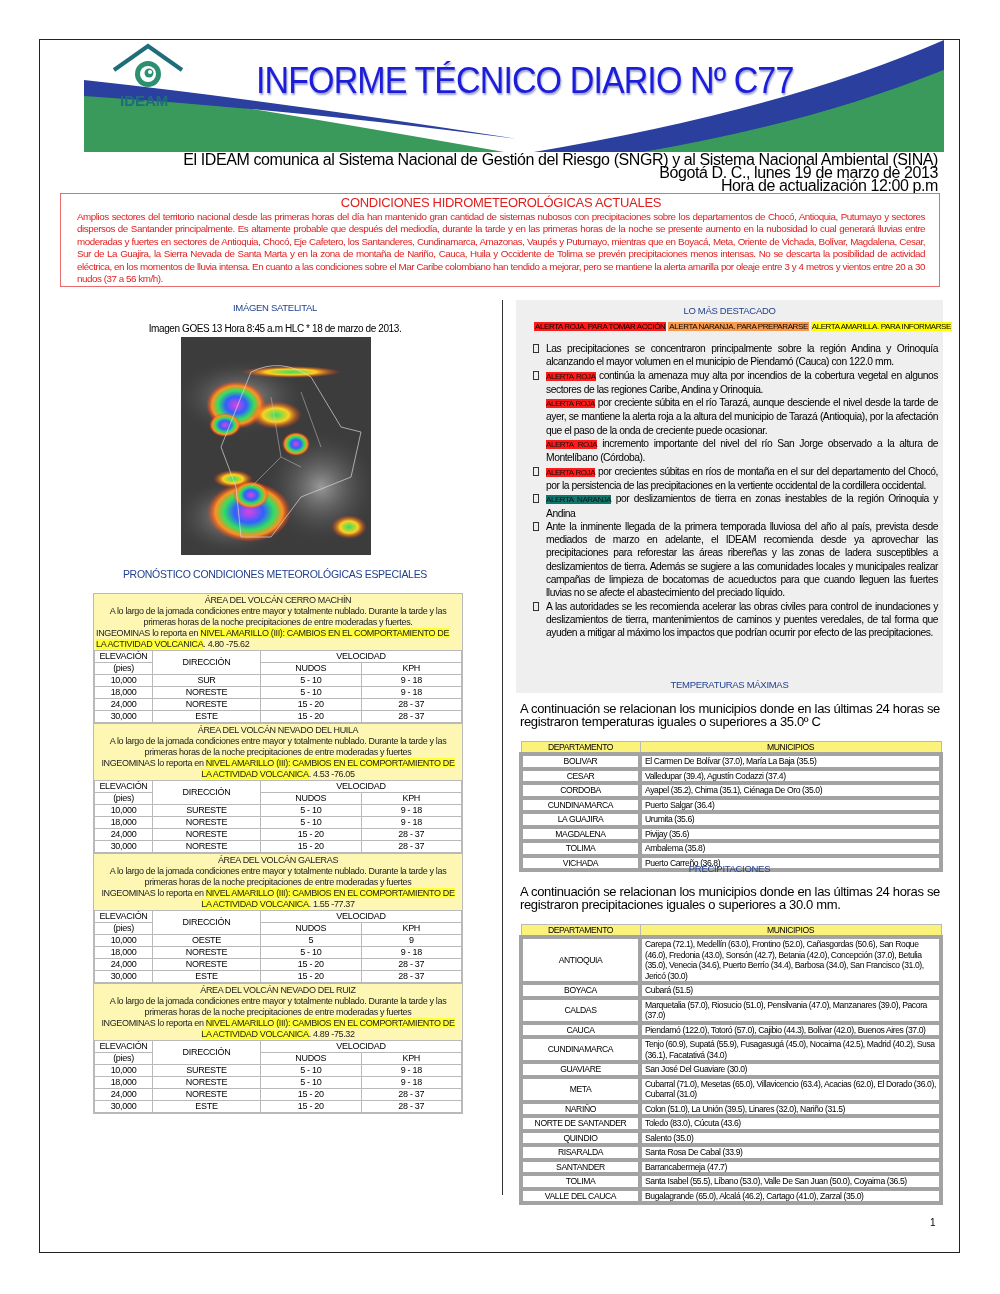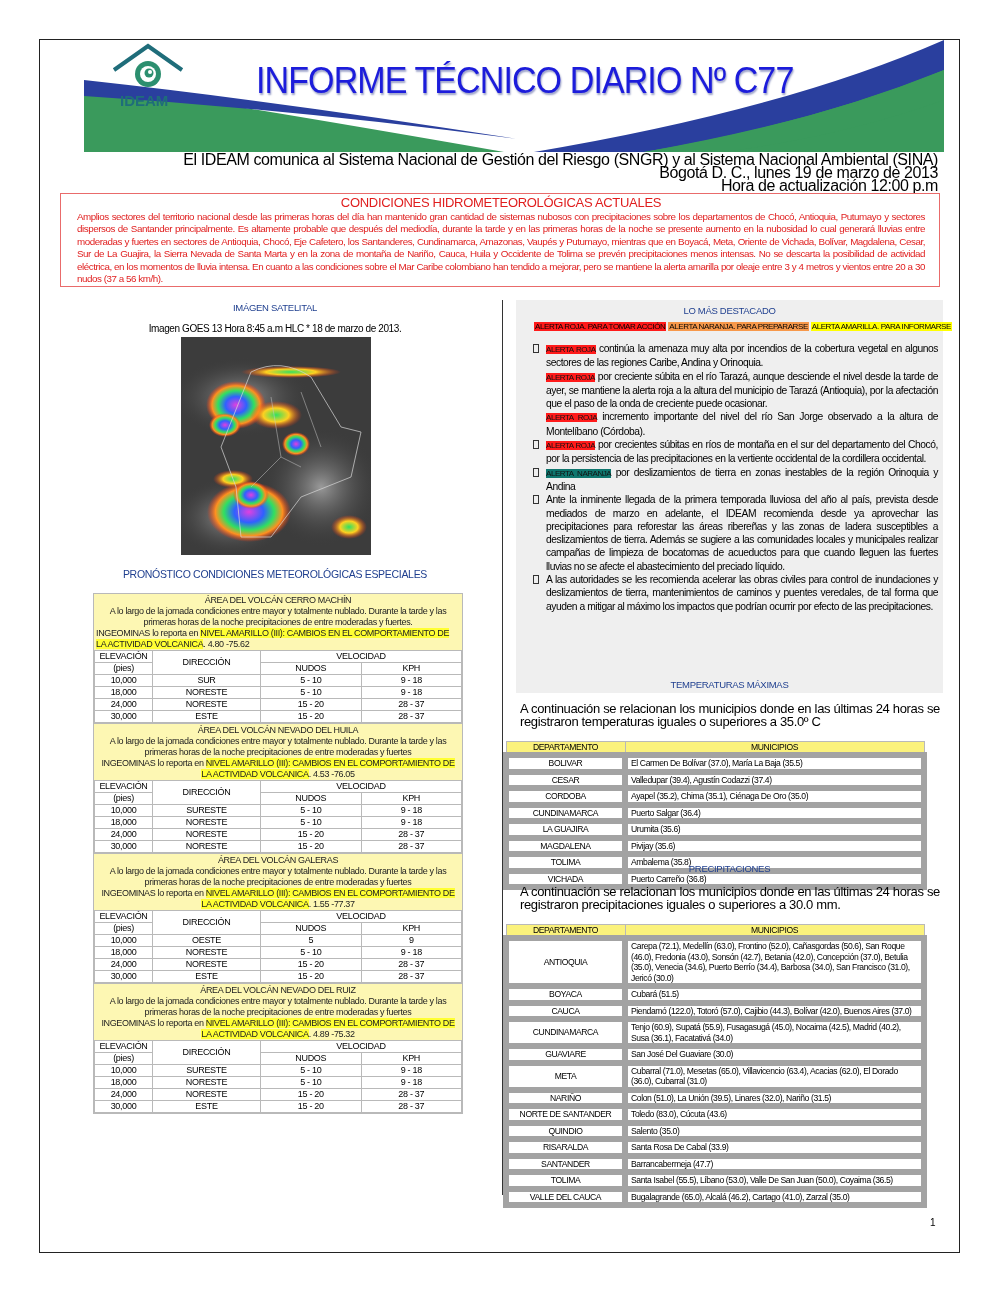--- a/index.html
+++ b/index.html
@@ -49,23 +49,23 @@
   .lg-orange { background: #f7984a; }
   .lg-yellow { background: #ffff00; }
   .hl-list { position: absolute; left: 14px; top: 42px; width: 408px; font-size: 10.3px; line-height: 13.3px; letter-spacing: -0.45px; }
   .hl-item { position: relative; padding-left: 16px; text-align: justify; }
   .hl-item .bullet { position: absolute; left: 3px; top: 2px; width: 6px; height: 9px; border: 1px solid #333; box-sizing: border-box; }
   .tag-red { background: #ff1a1a; color: #111; font-size: 8px; }
   .tag-orange { background: #0f766e; color: #111; font-size: 8px; }
 
   .temp-heading { position: absolute; left: 516px; top: 679px; width: 427px; }
   .intro-text { position: absolute; left: 520px; width: 420px; font-size: 13px; line-height: 12.8px; text-align: justify; letter-spacing: -0.35px; }
-  .data-table { position: absolute; left: 503px; width: 424px; border-collapse: collapse; table-layout: fixed; font-size: 8.6px; letter-spacing: -0.4px; }
+  .data-table { position: absolute; left: 519px; width: 424px; border-collapse: collapse; table-layout: fixed; font-size: 8.6px; letter-spacing: -0.4px; }
   .data-table th { background: #fbf27c; font-weight: normal; border: 1px solid #b9b9b9; height: 10px; line-height: 10px; padding: 0; }
-  .data-table td { border: 6px solid #a3a3a3; padding: 0 3px; line-height: 10.5px; vertical-align: middle; }
+  .data-table td { border: 4px solid #a3a3a3; padding: 0 3px; line-height: 10.5px; vertical-align: middle; }
   .data-table td.dep { text-align: center; width: 112px; }
   .data-table th.dep { width: 118px; }
 
   .precip-heading { position: absolute; left: 516px; top: 863px; width: 427px; }
   .page-number { position: absolute; left: 930px; top: 1217px; font-size: 10px; }
 </style>
 </head>
 <body>
 
 <div class="page-frame"></div>
@@ -332,20 +332,21 @@
 </div>
 
 <div class="highlights-box">
   <div class="section-heading highlights-heading">LO MÁS DESTACADO</div>
   <div class="legend-row">
     <span class="lg-red">ALERTA ROJA. PARA TOMAR ACCIÓN</span>
     <span class="lg-orange">ALERTA NARANJA. PARA PREPARARSE</span>
     <span class="lg-yellow">ALERTA AMARILLA. PARA INFORMARSE</span>
   </div>
   <div class="hl-list">
+    <div class="hl-item"><span class="bullet"></span><span>Las precipitaciones se concentraron principalmente sobre la región Andina y Orinoquía alcanzando el mayor volumen en el municipio de Piendamó (Cauca) con 122.0 mm.</span></div>
     <div class="hl-item"><span class="bullet"></span><span class="tag-red">ALERTA ROJA</span><span> continúa la amenaza muy alta por incendios de la cobertura vegetal en algunos sectores de las regiones Caribe, Andina y Orinoquia.</span></div>
     <div class="hl-item"><span class="tag-red">ALERTA ROJA</span><span> por creciente súbita en el río Tarazá, aunque desciende el nivel desde la tarde de ayer, se mantiene la alerta roja a la altura del municipio de Tarazá (Antioquia), por la afectación que el paso de la onda de creciente puede ocasionar.</span></div>
     <div class="hl-item"><span class="tag-red">ALERTA ROJA</span><span> incremento importante del nivel del río San Jorge observado a la altura de Montelíbano (Córdoba).</span></div>
     <div class="hl-item"><span class="bullet"></span><span class="tag-red">ALERTA ROJA</span><span> por crecientes súbitas en ríos de montaña en el sur del departamento del Chocó, por la persistencia de las precipitaciones en la vertiente occidental de la cordillera occidental.</span></div>
     <div class="hl-item"><span class="bullet"></span><span class="tag-orange">ALERTA NARANJA</span><span> por deslizamientos de tierra en zonas inestables de la región Orinoquia y Andina</span></div>
     <div class="hl-item"><span class="bullet"></span><span>Ante la inminente llegada de la primera temporada lluviosa del año al país, prevista desde mediados de marzo en adelante, el IDEAM recomienda desde ya aprovechar las precipitaciones para reforestar las áreas ribereñas y las zonas de ladera susceptibles a deslizamientos de tierra. Además se sugiere a las comunidades locales y municipales realizar campañas de limpieza de bocatomas de acueductos para que cuando lleguen las fuertes lluvias no se afecte el abastecimiento del preciado líquido.</span></div>
     <div class="hl-item"><span class="bullet"></span><span>A las autoridades se les recomienda acelerar las obras civiles para control de inundaciones y deslizamientos de tierra, mantenimientos de caminos y puentes veredales, de tal forma que ayuden a mitigar al máximo los impactos que podrían ocurrir por efecto de las precipitaciones.</span></div>
   </div>
 </div>
 
@@ -402,20 +403,24 @@
       </tr>
   <tr>
         <td class="dep">ANTIOQUIA</td>
         <td>Carepa (72.1), Medellín (63.0), Frontino (52.0), Cañasgordas (50.6), San Roque (46.0), Fredonia (43.0), Sonsón (42.7), Betania (42.0), Concepción (37.0), Betulia (35.0), Venecia (34.6), Puerto Berrío (34.4), Barbosa (34.0), San Francisco (31.0), Jericó (30.0)</td>
       </tr>
   <tr>
         <td class="dep">BOYACA</td>
         <td>Cubará (51.5)</td>
       </tr>
   <tr>
+        <td class="dep">CALDAS</td>
+        <td>Marquetalia (57.0), Riosucio (51.0), Pensilvania (47.0), Manzanares (39.0), Pacora (37.0)</td>
+      </tr>
+  <tr>
         <td class="dep">CAUCA</td>
         <td>Piendamó (122.0), Totoró (57.0), Cajibio (44.3), Bolívar (42.0), Buenos Aires (37.0)</td>
       </tr>
   <tr>
         <td class="dep">CUNDINAMARCA</td>
         <td>Tenjo (60.9), Supatá (55.9), Fusagasugá (45.0), Nocaima (42.5), Madrid (40.2), Susa (36.1), Facatativá (34.0)</td>
       </tr>
   <tr>
         <td class="dep">GUAVIARE</td>
         <td>San José Del Guaviare (30.0)</td>

